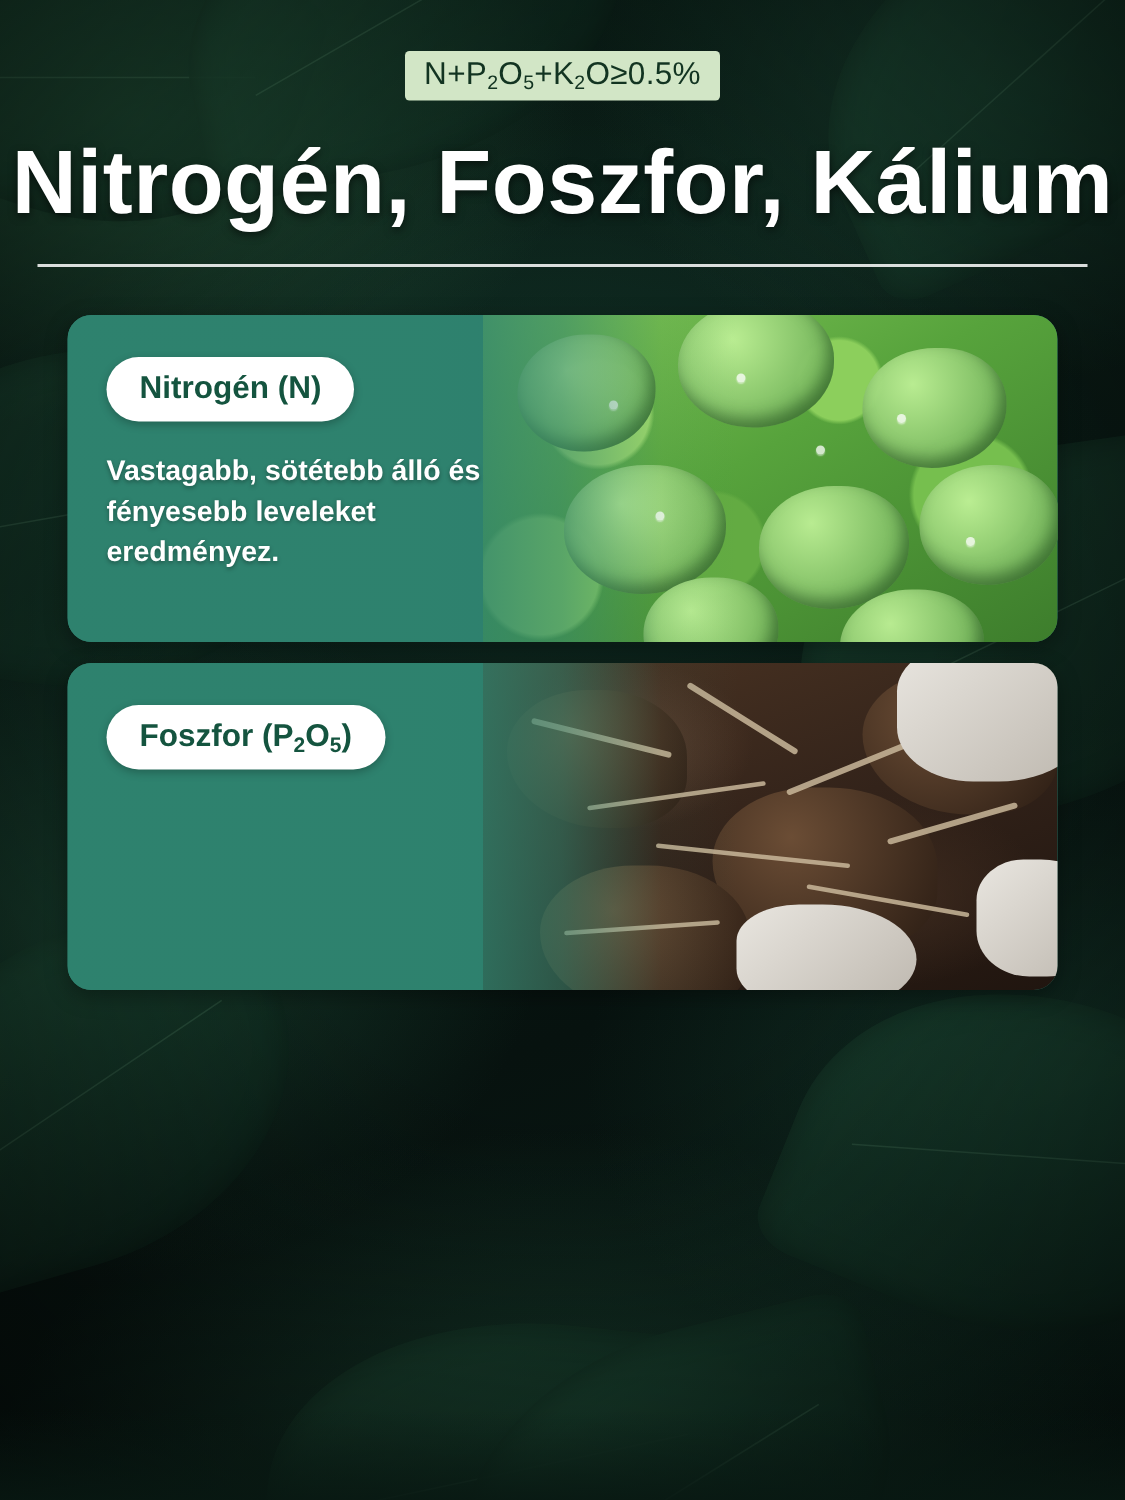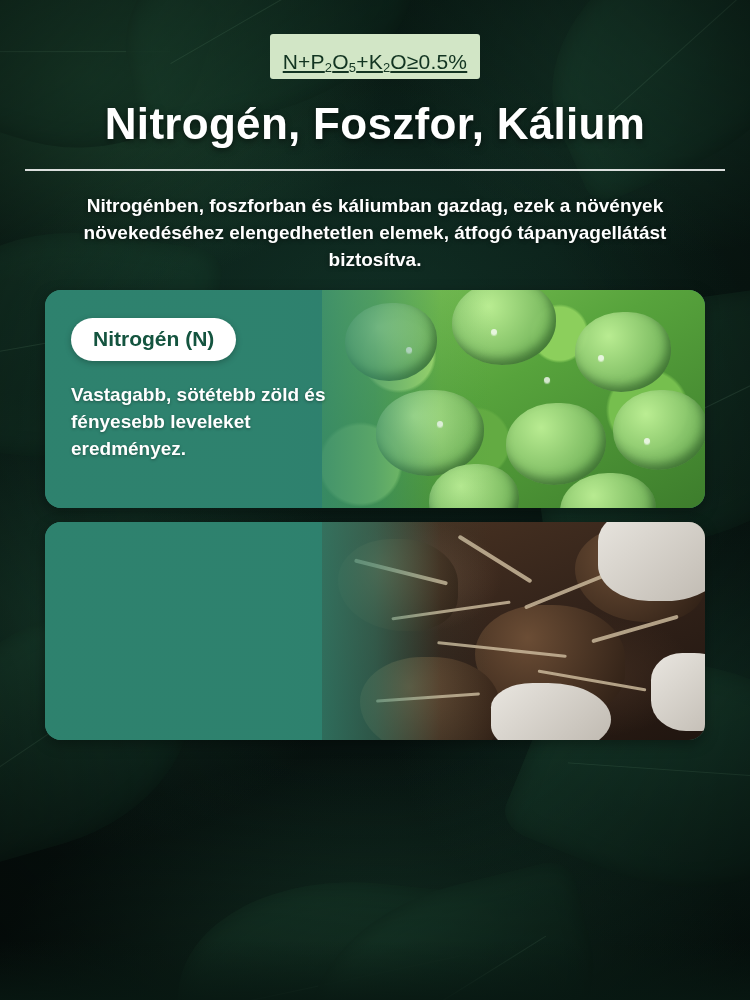--- a/index.html
+++ b/index.html
@@ -60,31 +60,30 @@
     padding-top: 34px;
     text-align: center;
   }
   .formula-chip {
     display: inline-block;
     background: #d2e6c6;
     color: #123421;
     font-size: 21px;
     font-weight: 500;
     letter-spacing: .2px;
-    padding: 16px 13px 5px;
+    padding: 4px 13px 5px;
     border-radius: 3px;
     line-height: 1.15;
-    text-decoration: underline;
   }
   .formula-chip sub { font-size: 13px; vertical-align: baseline; position: relative; top: 3px; }
 
   .main-title {
     margin-top: 20px;
     color: #ffffff;
-    font-size: 44px;
+    font-size: 60px;
     font-weight: bold;
     letter-spacing: .3px;
     text-shadow: 0 2px 6px rgba(0,0,0,.55);
   }
 
   .divider {
     margin: 20px auto 0;
     width: 700px;
     height: 2px;
     background: rgba(255,255,255,.85);
@@ -97,21 +96,21 @@
     font-size: 19px;
     font-weight: bold;
     line-height: 1.42;
     text-align: center;
     text-shadow: 0 1px 4px rgba(0,0,0,.5);
   }
 
   
   .cards {
     position: relative;
-    margin: 16px auto 0;
+    margin: 32px auto 0;
     width: 660px;
     display: flex;
     flex-direction: column;
     gap: 14px;
   }
 
   .card {
     position: relative;
     height: 218px;
     border-radius: 16px;
@@ -255,21 +254,20 @@
 <div class="header">
 
   <div class="formula-chip">
     <span>N+P</span><sub>2</sub><span>O</span><sub>5</sub><span>+K</span><sub>2</sub><span>O≥0.5%</span>
   </div>
 
   <h1 class="main-title">Nitrogén, Foszfor, Kálium</h1>
 
   <div class="divider"></div>
 
-  <p class="intro">Nitrogénben, foszforban és káliumban gazdag, ezek a növények növekedéséhez elengedhetetlen elemek, átfogó tápanyagellátást biztosítva.</p>
 </div>
 
 <div class="cards">
 
   <div class="card">
     <div class="card-photo photo-leaves">
       <div class="blob" style="left:6%;  top:6%;  width:92px; height:78px;"></div>
       <div class="blob" style="left:34%; top:-4%; width:104px;height:84px;"></div>
       <div class="blob" style="left:66%; top:10%; width:96px; height:80px;"></div>
       <div class="blob" style="left:14%; top:46%; width:108px;height:86px;"></div>
@@ -283,21 +281,21 @@
       <div class="drop" style="left:72%; top:30%;"></div>
       <div class="drop" style="left:30%; top:60%;"></div>
       <div class="drop" style="left:84%; top:68%;"></div>
     </div>
     <div class="card-overlay"></div>
 
     <div class="pill">
       <span>Nitrogén (N)</span>
     </div>
 
-    <p class="card-text">Vastagabb, sötétebb zöld és fényesebb leveleket eredményez.</p>
+    <p class="card-text">Vastagabb, sötétebb álló és fényesebb leveleket eredményez.</p>
   </div>
 
   <div class="card">
     <div class="card-photo photo-soil">
       <div class="clump" style="left:4%;  top:8%;  width:120px;height:92px;"></div>
       <div class="clump" style="left:40%; top:38%; width:150px;height:110px;"></div>
       <div class="clump" style="left:66%; top:2%;  width:130px;height:96px;"></div>
       <div class="clump" style="left:10%; top:62%; width:140px;height:100px;"></div>
       <div class="root" style="left:8%;  top:22%; width:96px; height:4px; transform:rotate(14deg);"></div>
       <div class="root" style="left:18%; top:40%; width:120px;height:3px; transform:rotate(-8deg);"></div>
@@ -306,19 +304,22 @@
       <div class="root" style="left:52%; top:30%; width:100px;height:4px; transform:rotate(-22deg);"></div>
       <div class="root" style="left:56%; top:72%; width:110px;height:3px; transform:rotate(10deg);"></div>
       <div class="root" style="left:70%; top:48%; width:90px; height:4px; transform:rotate(-16deg);"></div>
       <div class="root" style="left:14%; top:80%; width:104px;height:3px; transform:rotate(-4deg);"></div>
       <div class="stone" style="left:72%; top:-6%; width:130px;height:92px;"></div>
       <div class="stone" style="left:44%; top:74%; width:120px;height:70px;"></div>
       <div class="stone" style="left:86%; top:60%; width:90px; height:78px;"></div>
     </div>
     <div class="card-overlay"></div>
 
+    <div class="pill">
+      <span>Foszfor (P</span><sub>2</sub><span>O</span><sub>5</sub><span>)</span>
+    </div>
 
   </div>
 
 
 </div>
 
 <div class="bottom-fade"></div>
 
 </body></html>

